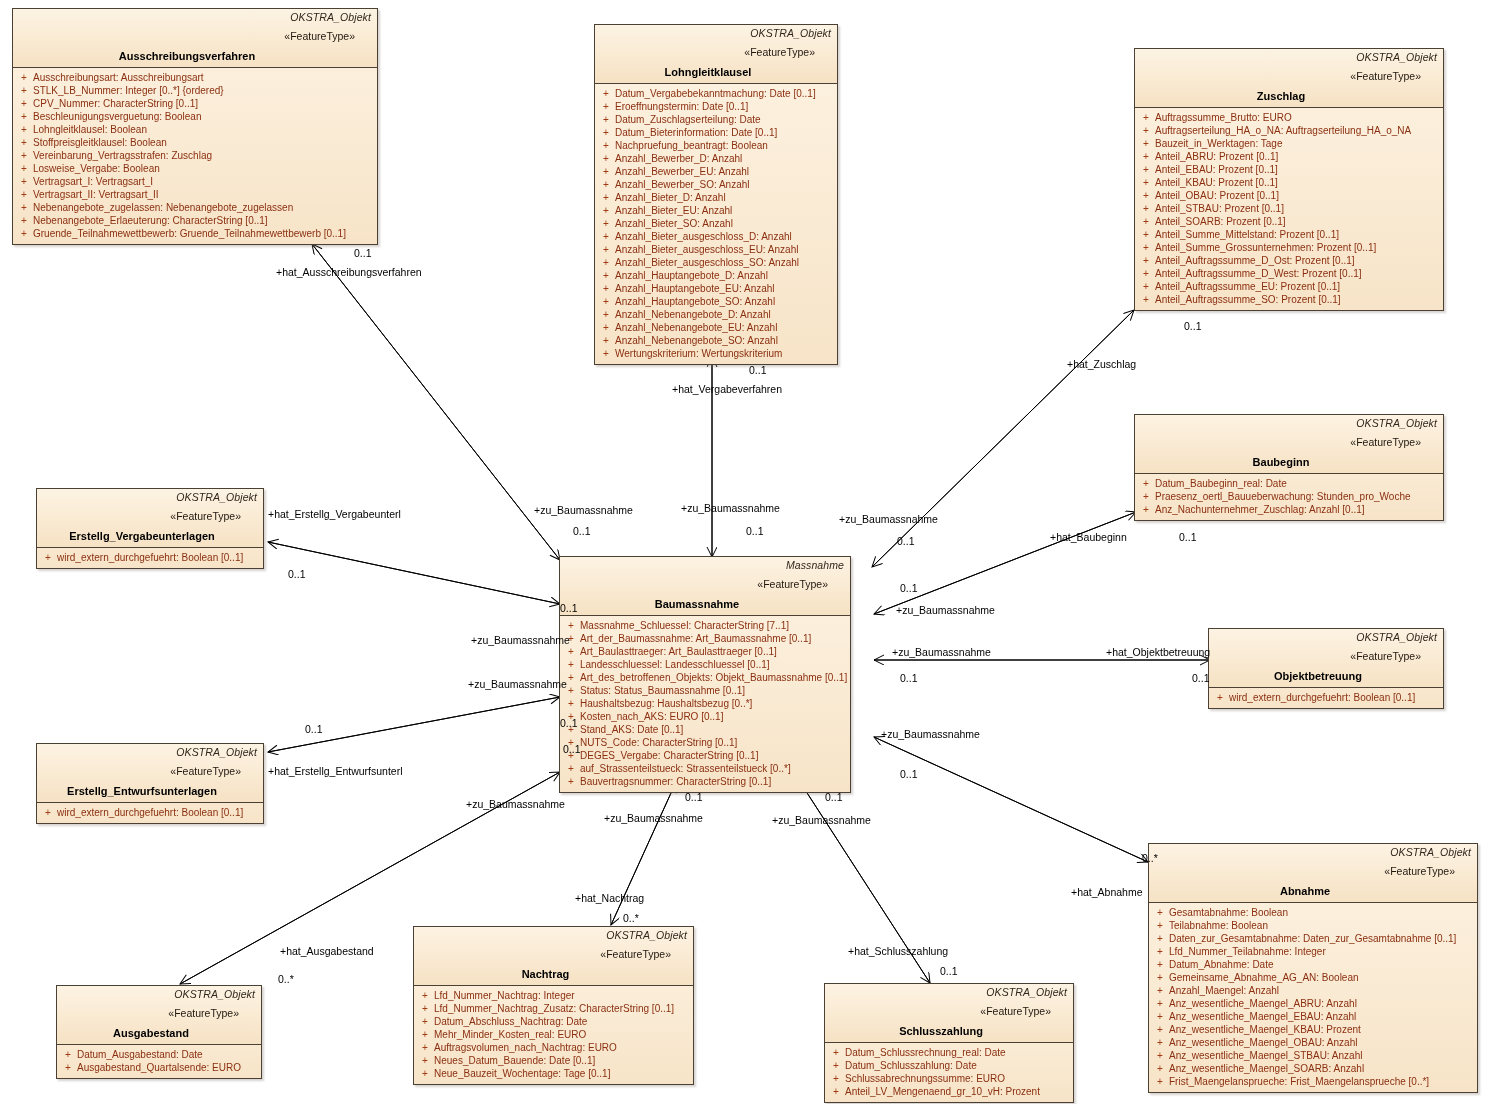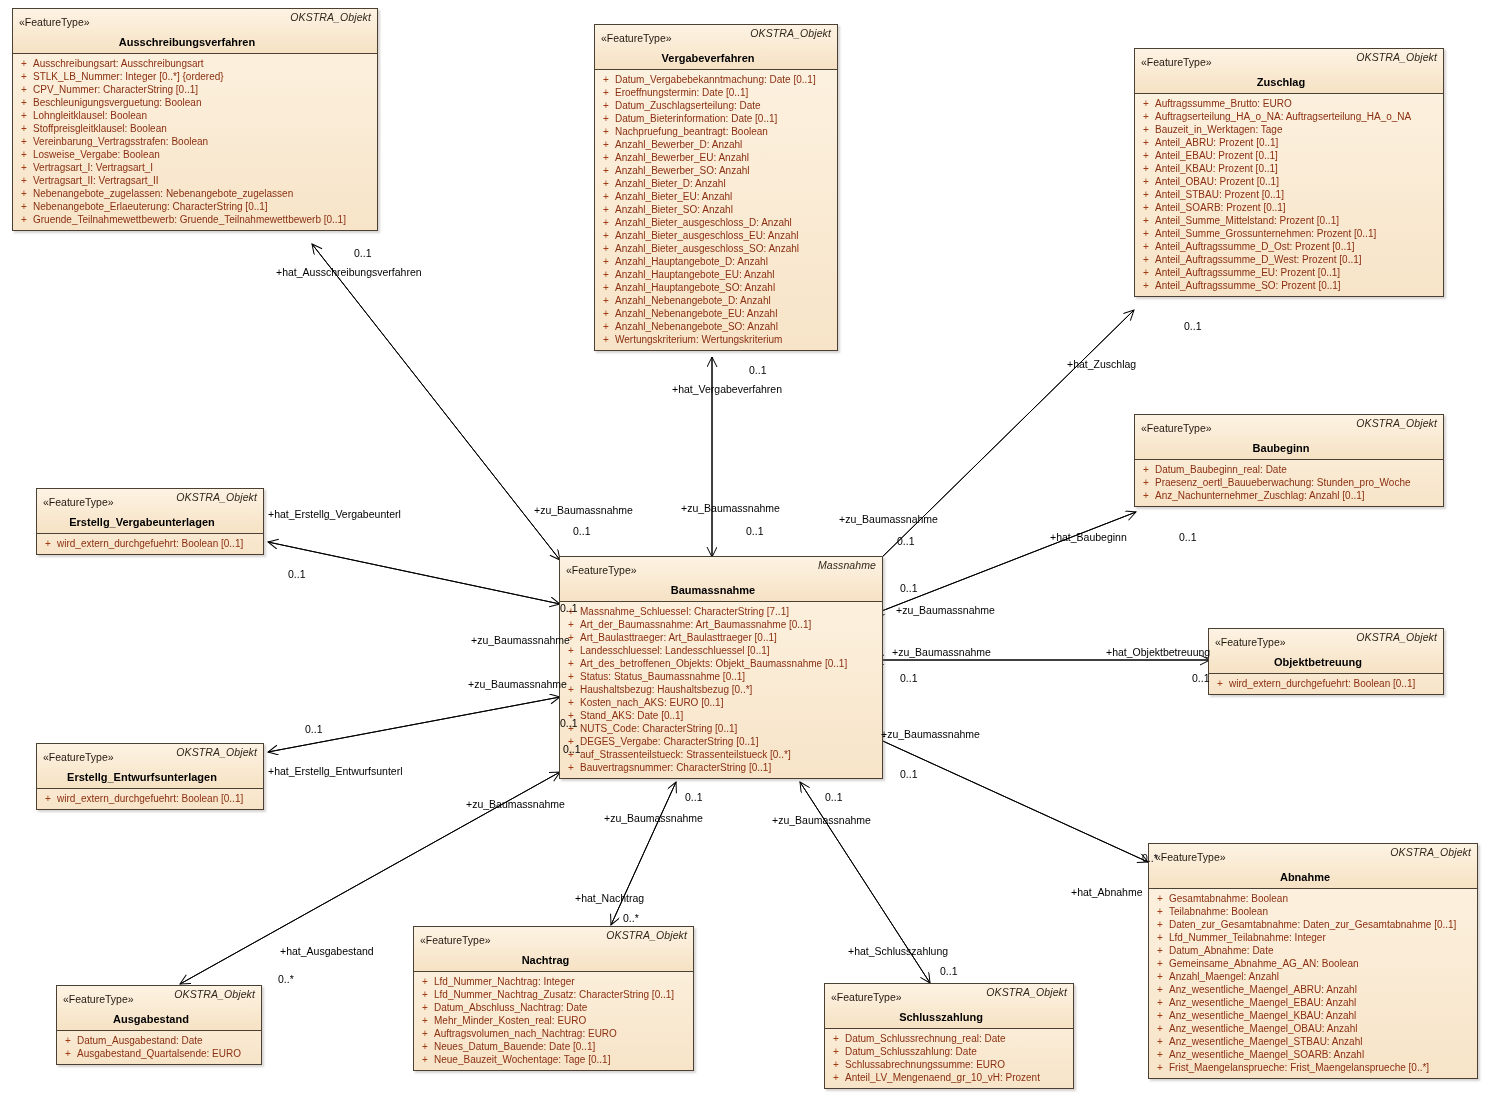--- a/index.html
+++ b/index.html
@@ -38,24 +38,24 @@
   .uml-stereo-corner {
     position: absolute;
     right: 6px;
     top: 2px;
     font-style: italic;
     font-size: 10.5px;
     color: #30261c;
     letter-spacing: .1px;
   }
   .uml-stereo {
-    text-align: left;
+    text-align: right;
     font-size: 10.5px;
     color: #20180f;
-    margin-top: 4px;
+    margin-top: 18px;
   }
   .uml-name {
     text-align: center;
     font-size: 11px;
     font-weight: bold;
     color: #000000;
     margin-top: 8px;
   }
   .uml-attrs {
     padding: 3px 2px 4px 2px;
@@ -170,21 +170,21 @@
         <div class="attr">
           <span class="vis">+</span>
           <span class="sig">Lohngleitklausel: Boolean</span>
         </div>
         <div class="attr">
           <span class="vis">+</span>
           <span class="sig">Stoffpreisgleitklausel: Boolean</span>
         </div>
         <div class="attr">
           <span class="vis">+</span>
-          <span class="sig">Vereinbarung_Vertragsstrafen: Boolean</span>
+          <span class="sig">Vereinbarung_Vertragsstrafen: Zuschlag</span>
         </div>
         <div class="attr">
           <span class="vis">+</span>
           <span class="sig">Losweise_Vergabe: Boolean</span>
         </div>
         <div class="attr">
           <span class="vis">+</span>
           <span class="sig">Vertragsart_I: Vertragsart_I</span>
         </div>
         <div class="attr">
@@ -203,21 +203,21 @@
           <span class="vis">+</span>
           <span class="sig">Gruende_Teilnahmewettbewerb: Gruende_Teilnahmewettbewerb [0..1]</span>
         </div>
       </div>
   </div>
 
   <div class="uml-class" style="left:594px; top:24px; width:244px;">
     <div class="uml-head">
       <div class="uml-stereo-corner">OKSTRA_Objekt</div>
       <div class="uml-stereo">«FeatureType»</div>
-      <div class="uml-name">Vergabeverfahren</div>
+      <div class="uml-name">Lohngleitklausel</div>
     </div>
     <div class="uml-attrs">
         <div class="attr">
           <span class="vis">+</span>
           <span class="sig">Datum_Vergabebekanntmachung: Date [0..1]</span>
         </div>
         <div class="attr">
           <span class="vis">+</span>
           <span class="sig">Eroeffnungstermin: Date [0..1]</span>
         </div>
@@ -427,21 +427,21 @@
       <div class="uml-name">Erstellg_Entwurfsunterlagen</div>
     </div>
     <div class="uml-attrs">
         <div class="attr">
           <span class="vis">+</span>
           <span class="sig">wird_extern_durchgefuehrt: Boolean [0..1]</span>
         </div>
       </div>
   </div>
 
-  <div class="uml-class" style="left:559px; top:556px; width:324px;">
+  <div class="uml-class" style="left:559px; top:556px; width:292px;">
     <div class="uml-head">
       <div class="uml-stereo-corner">Massnahme</div>
       <div class="uml-stereo">«FeatureType»</div>
       <div class="uml-name">Baumassnahme</div>
     </div>
     <div class="uml-attrs">
         <div class="attr">
           <span class="vis">+</span>
           <span class="sig">Massnahme_Schluessel: CharacterString [7..1]</span>
         </div>
@@ -616,21 +616,21 @@
         <div class="attr">
           <span class="vis">+</span>
           <span class="sig">Anz_wesentliche_Maengel_ABRU: Anzahl</span>
         </div>
         <div class="attr">
           <span class="vis">+</span>
           <span class="sig">Anz_wesentliche_Maengel_EBAU: Anzahl</span>
         </div>
         <div class="attr">
           <span class="vis">+</span>
-          <span class="sig">Anz_wesentliche_Maengel_KBAU: Anzahl</span>
+          <span class="sig">Anz_wesentliche_Maengel_KBAU: Prozent</span>
         </div>
         <div class="attr">
           <span class="vis">+</span>
           <span class="sig">Anz_wesentliche_Maengel_OBAU: Anzahl</span>
         </div>
         <div class="attr">
           <span class="vis">+</span>
           <span class="sig">Anz_wesentliche_Maengel_STBAU: Anzahl</span>
         </div>
         <div class="attr">

